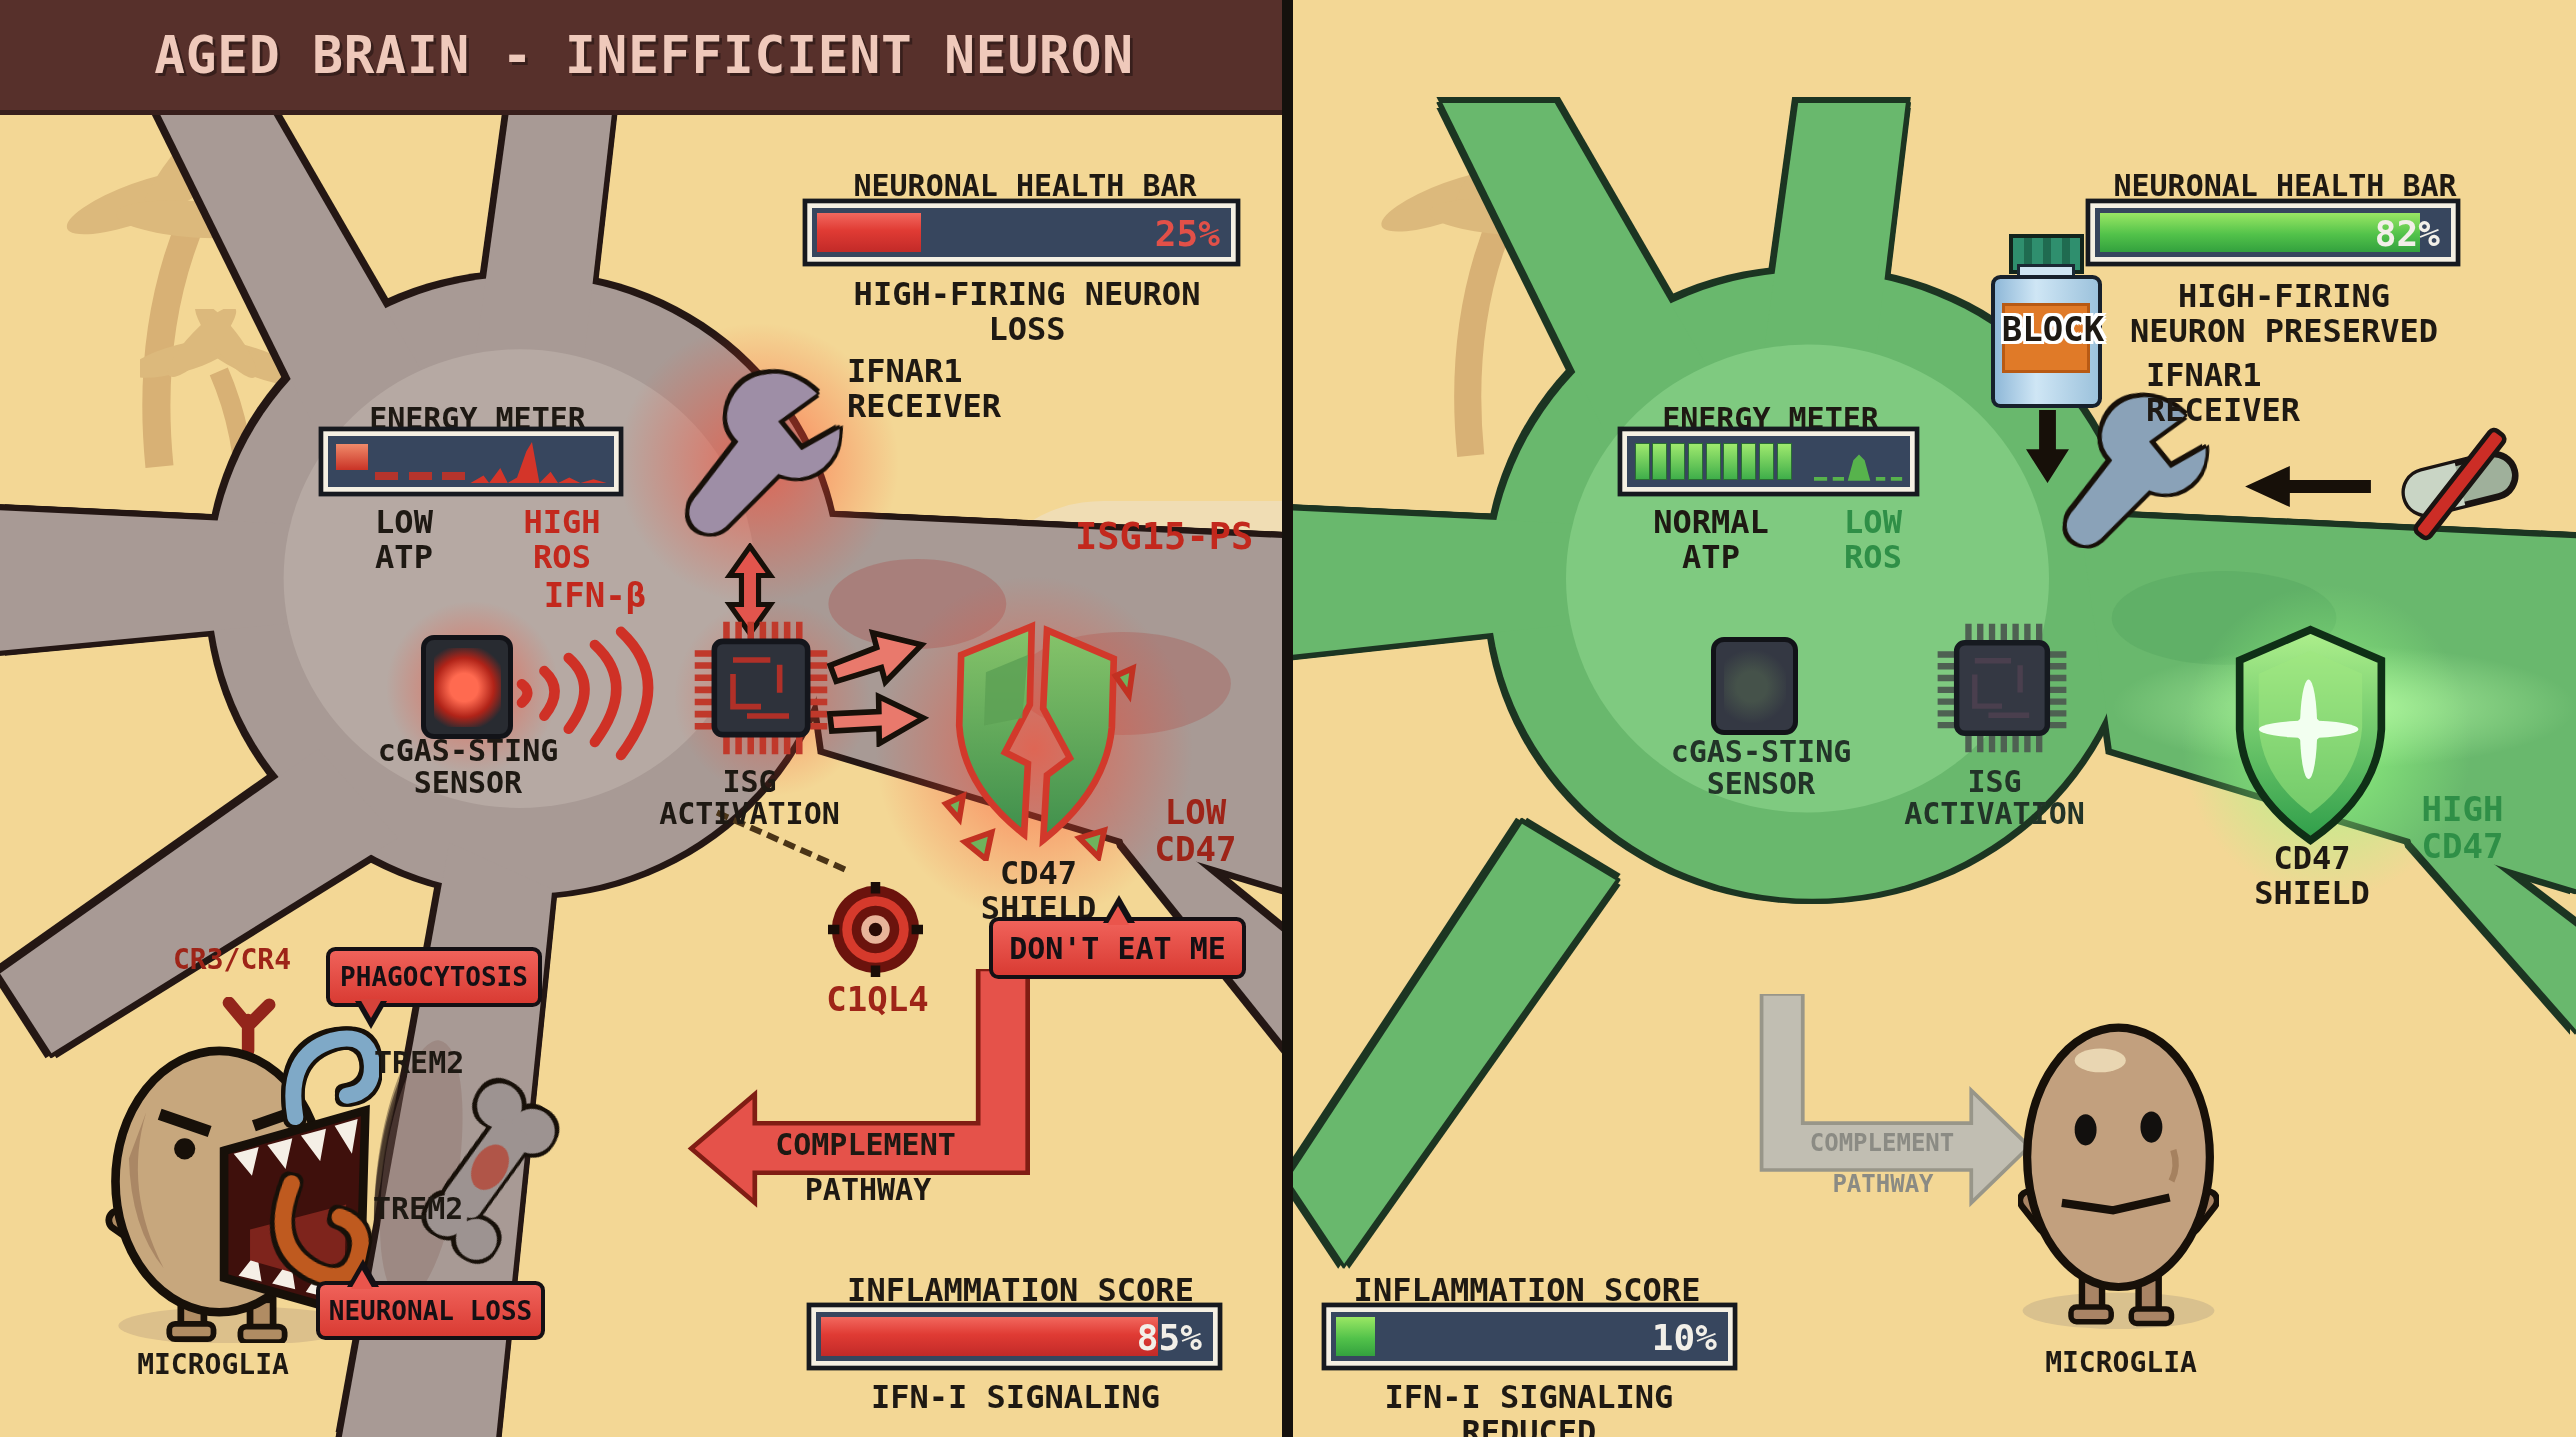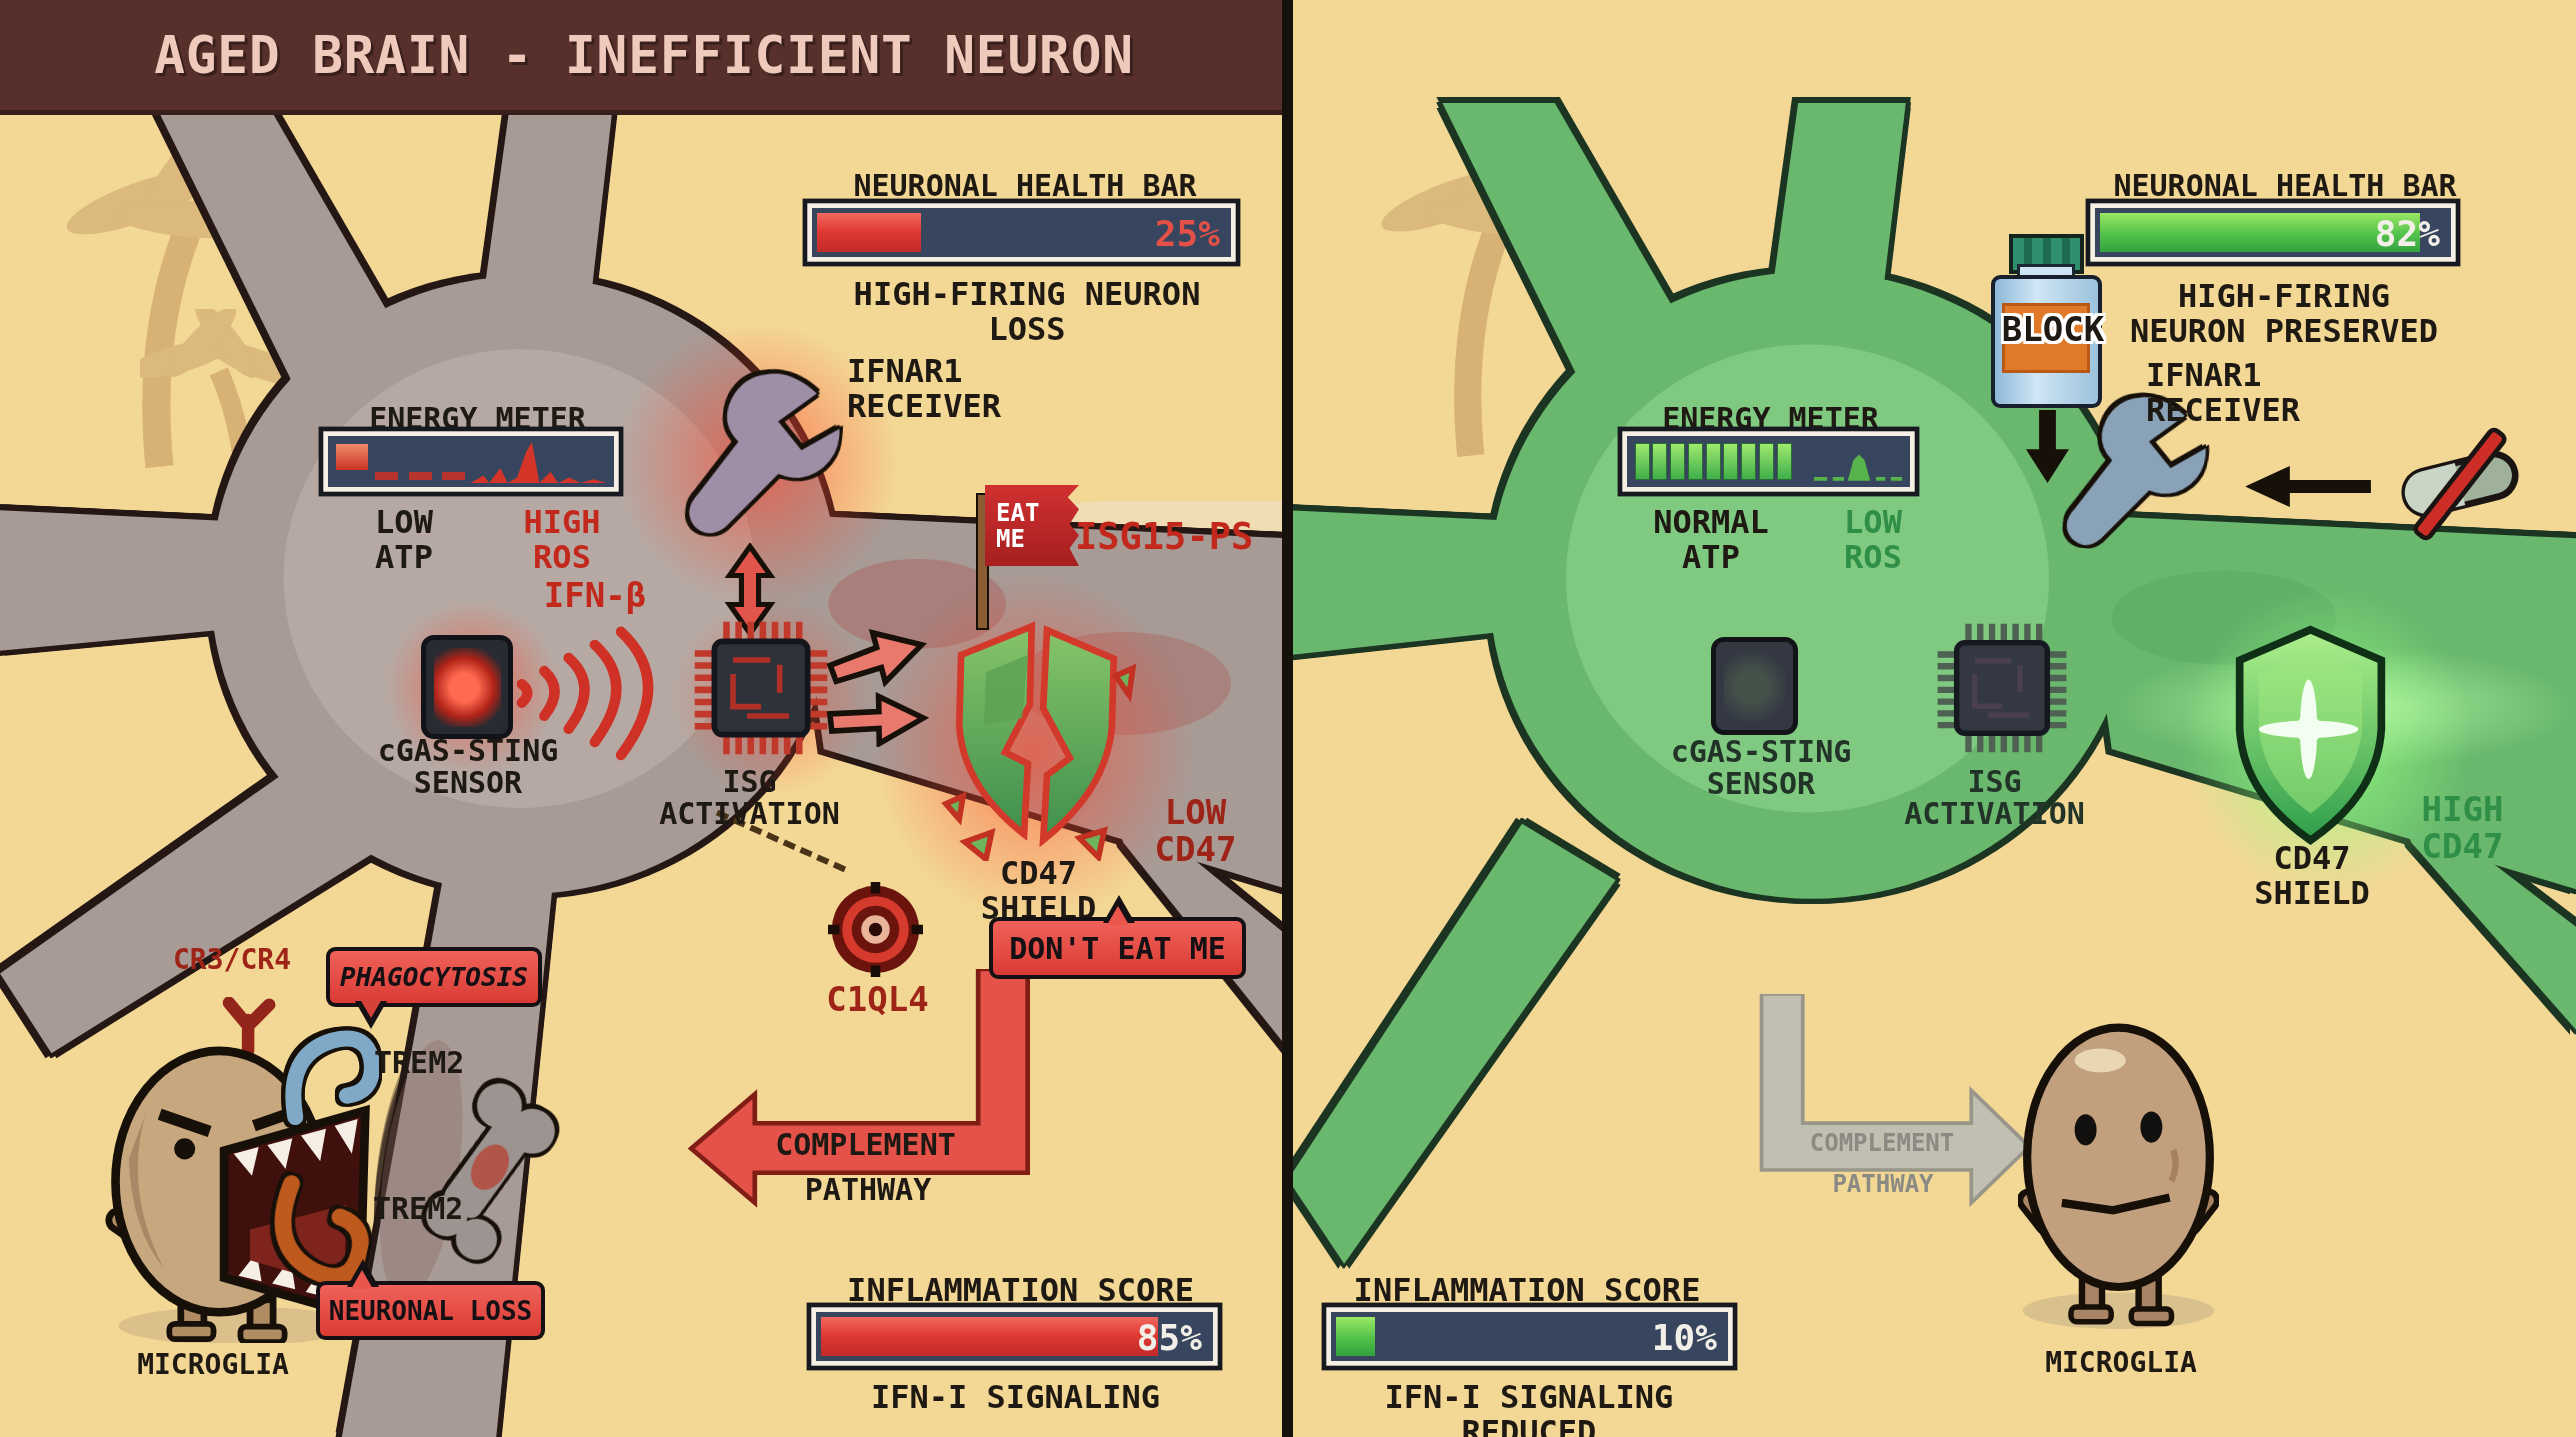--- a/index.html
+++ b/index.html
@@ -160,25 +160,20 @@
     </svg>
     <div class="lbl" style="left:651px;top:766px;width:197px;font-size:30px;">ISG ACTIVATION</div>
 
     <svg class="icon" style="left:824px;top:625px;width:112px;height:122px;" viewBox="0 0 120 130">
       <g fill="#e9796c" stroke="#171009" stroke-width="6">
         <path d="M6 36 L58 24 L56 8 L106 28 L62 62 L60 46 L10 54 Z" transform="rotate(-8 55 35)"></path>
         <path d="M6 100 L58 92 L56 76 L106 94 L62 126 L60 110 L10 118 Z" transform="rotate(6 55 100)"></path>
       </g>
     </svg>
 
-    <div class="abs" style="left:970px;top:485px;width:112px;height:142px;z-index:30;">
-      <div class="abs" style="left:5.6px;top:7.5px;width:9.4px;height:133px;background:#8a5d33;border:2.8px solid #171009;"></div>
-      <div class="abs ol-thin" style="left:15px;top:0;width:94px;height:81px;background:linear-gradient(180deg,#d03030,#a61f1f);clip-path:polygon(0 0,100% 0,88% 15%,100% 30%,90% 48%,100% 62%,90% 78%,100% 100%,0 100%);"></div>
-      <div class="flagtxt" style="left:26px;top:15px;width:58px;">EAT ME</div>
-    </div>
     <div class="lbl red2 left-al" style="left:1075px;top:517px;width:197px;font-size:37px;">ISG15-PS</div>
 
     <svg class="icon" style="left:936px;top:613px;width:201px;height:248px;" viewBox="0 0 210 260">
       <defs>
         <linearGradient id="shgL" x1="0" y1="0" x2="0" y2="1">
           <stop offset="0" stop-color="#86c46a"></stop>
             <stop offset="1" stop-color="#3f8f4c"></stop>
         </linearGradient>
       </defs>
       <path d="M100 14 L26 44 L24 118 Q28 182 92 232 L96 158 L72 146 L98 96 Z" fill="url(#shgL)" stroke="#d2392b" stroke-width="7"></path>
@@ -223,21 +218,21 @@
       <path d="M58 122 L110 140 M202 118 L156 134" stroke="#171009" stroke-width="12"></path>
       <circle cx="84" cy="158" r="11" fill="#171009"></circle>
       <circle cx="182" cy="152" r="11" fill="#171009"></circle>
       <path d="M125 160 L272 118 L266 332 L125 292 Z" fill="#3f100c" stroke="#171009" stroke-width="9"></path>
       <path d="M135 163 l26 -7 -7 30 z M170 154 l26 -7 -7 32 z M205 144 l26 -7 -6 34 z M240 134 l24 -7 -6 36 z" fill="#f5efe6"></path>
       <path d="M140 290 l24 6 -5 -30 z M175 298 l24 6 -5 -32 z M210 307 l24 6 -5 -34 z" fill="#f5efe6"></path>
       <path d="M152 242 L252 216 L250 302 L152 274 Z" fill="#7e241c"></path>
     </svg>
     <div class="lbl" style="left:136px;top:1350px;width:154px;font-size:28px;">MICROGLIA</div>
 
-    <div class="bubble t-down" style="left:326px;top:947px;width:208px;height:52px;font-size:26px;font-style:italic;--tailx:12%;">
+    <div class="bubble t-down" style="left:326px;top:947px;width:208px;height:52px;font-size:26px;--tailx:12%;">
       <span>PHAGOCYTOSIS</span>
     </div>
     <svg class="icon ol-thin" style="left:281px;top:1028px;width:98px;height:98px;" viewBox="0 0 110 110">
       <path d="M16 100 Q4 30 58 14 Q100 4 102 42 Q103 72 74 76" fill="none" stroke="#7fa9c7" stroke-width="18" stroke-linecap="round"></path>
     </svg>
     <div class="lbl left-al" style="left:374px;top:1047px;width:112px;font-size:30px;">TREM2</div>
     <svg class="icon ol-thin" style="left:267px;top:1181px;width:103px;height:103px;transform:scaleY(-1) rotate(-12deg);" viewBox="0 0 110 110">
       <path d="M16 100 Q4 30 58 14 Q100 4 102 42 Q103 72 74 76" fill="none" stroke="#bf5a1f" stroke-width="18" stroke-linecap="round"></path>
     </svg>
     <div class="lbl left-al" style="left:373px;top:1193px;width:112px;font-size:30px;">TREM2</div>

